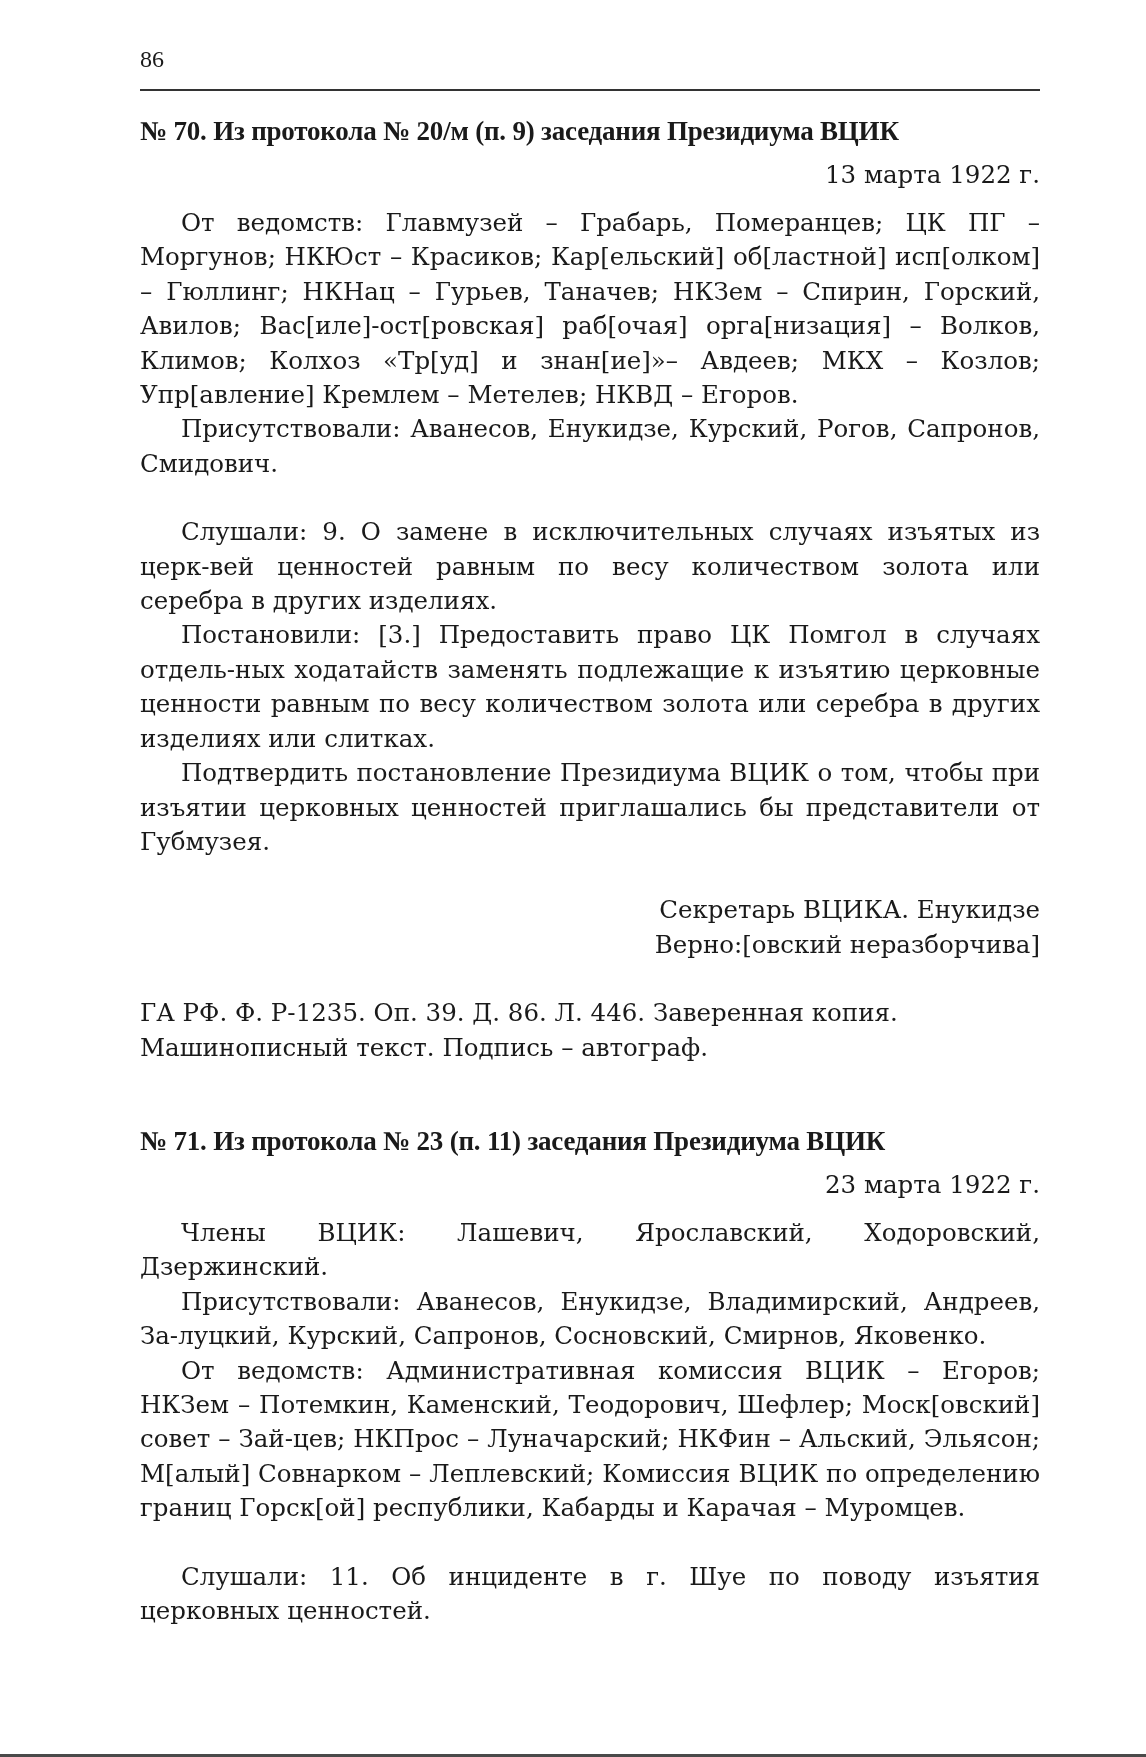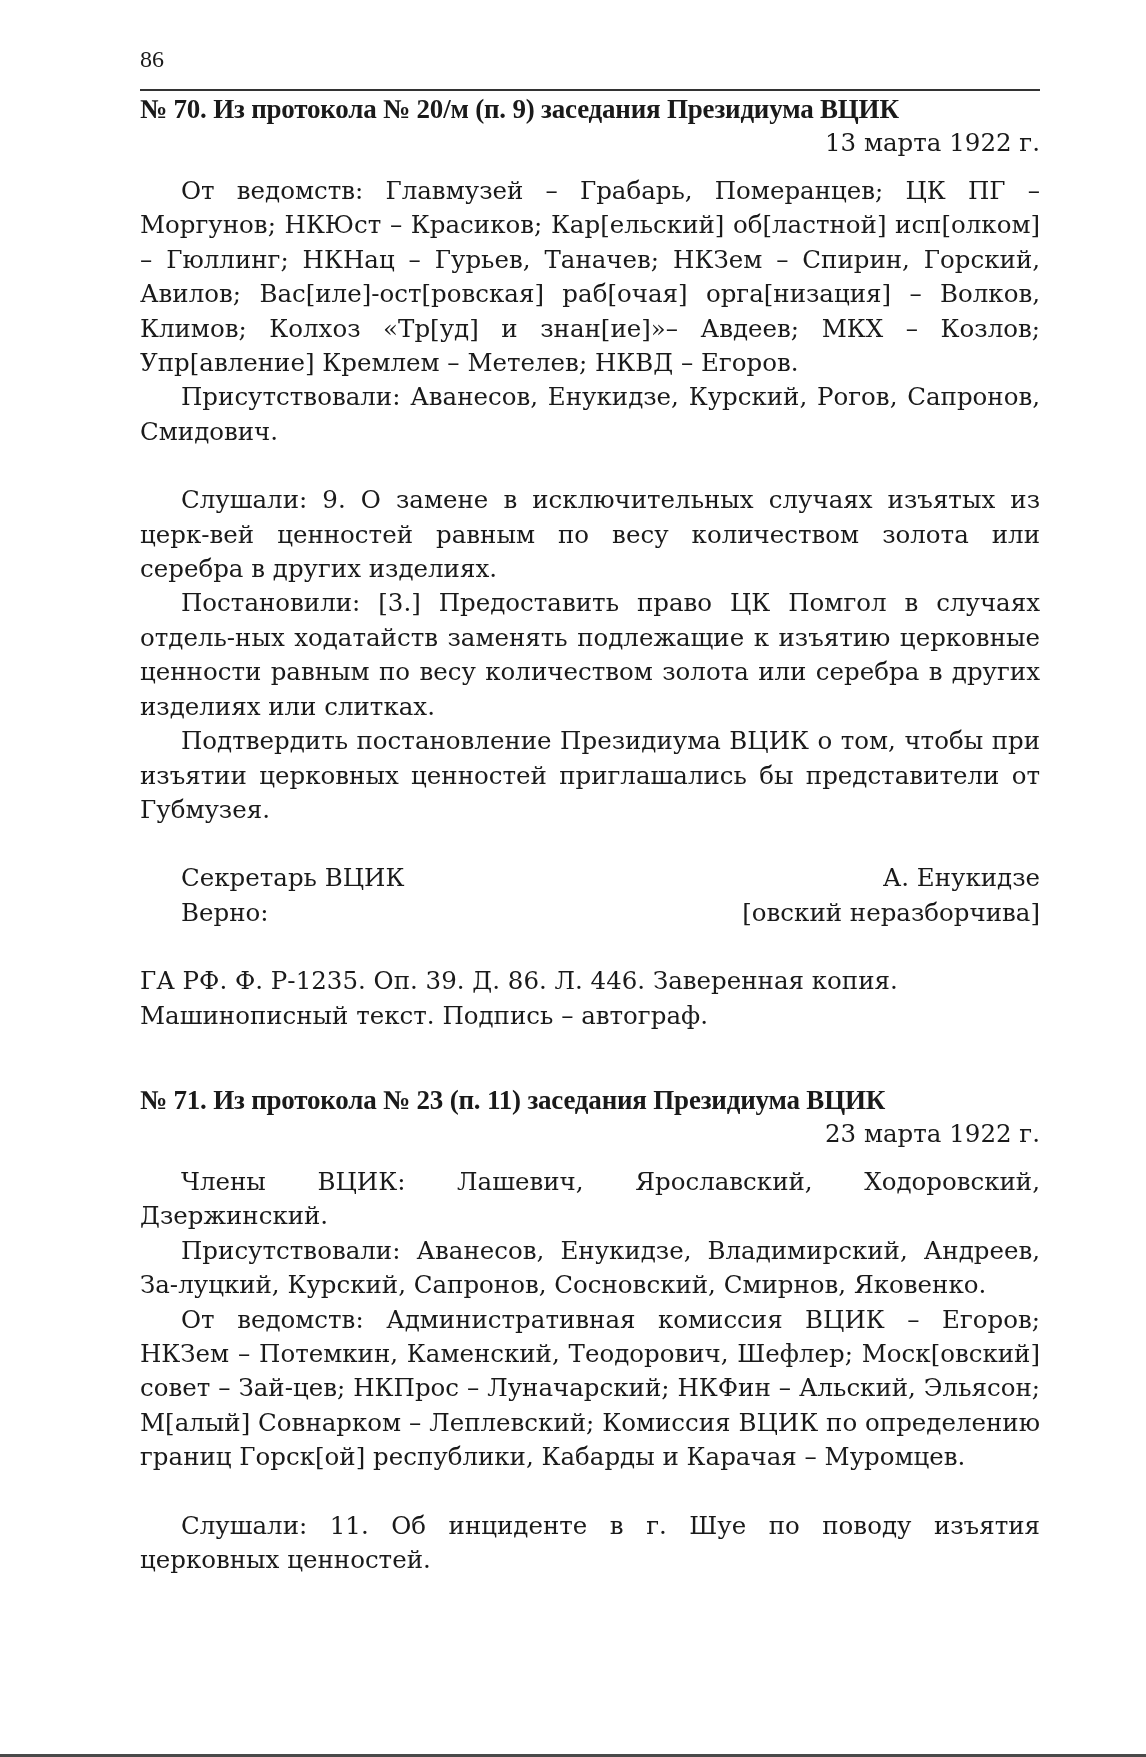--- a/index.html
+++ b/index.html
@@ -16,42 +16,42 @@
     position: absolute; left: 140px; top: 89px; width: 900px; height: 0;
     border-top: 2px solid #333;
   }
   .doc { position: absolute; left: 140px; width: 900px; }
   .doc-title {
     font-family: "Liberation Serif", serif; font-weight: bold;
     font-size: 27px; line-height: 34px; letter-spacing: -0.2px;
     margin: 0; white-space: nowrap;
   }
   .doc-date {
-    text-align: right; font-size: 24.5px; line-height: 34px; 
+    text-align: right; font-size: 24.5px; line-height: 34px; margin-top: 10px;
   }
   .para {
     margin: 0; text-indent: 41px; text-align: justify;
     font-size: 24.5px; line-height: 34.4px; hyphens: manual;
   }
   .gap { height: 34px; }
-  .sig-row { display: flex; justify-content: space-between; padding-left: 41px; font-size: 24.5px; line-height: 34.4px; }
+  .sig-row { display: flex; justify-content: flex-end; padding-left: 41px; font-size: 24.5px; line-height: 34.4px; }
   .source {
     font-size: 24.5px; line-height: 34.4px; margin: 0;
   }
   .bottom-line {
     position: absolute; left: 0; top: 1754px; width: 1146px; height: 3px; background: #4a4a4a;
   }
 </style>
 </head>
 <body>
 
 <div class="page-number">86</div>
 <div class="header-rule"></div>
 
-<section class="doc" style="top:92px;">
+<section class="doc" style="top:114px;">
   <h2 class="doc-title">№ 70. Из протокола № 20/м (п. 9) заседания Президиума ВЦИК</h2>
   <div class="doc-date" style="">13 марта 1922 г.</div>
 
   <div style="height:14px;"></div>
   <p class="para">От ведомств: Главмузей – Грабарь, Померанцев; ЦК ПГ – Моргунов; НКЮст – Красиков; Кар[ельский] об[ластной] исп[олком] – Гюллинг; НКНац – Гурьев, Таначев; НКЗем – Спирин, Горский, Авилов; Вас[иле]-ост[ровская] раб[очая] орга[низация] – Волков, Климов; Колхоз «Тр[уд] и знан[ие]»– Авдеев; МКХ – Козлов; Упр[авление] Кремлем – Метелев; НКВД – Егоров.</p>
   <p class="para">Присутствовали: Аванесов, Енукидзе, Курский, Рогов, Сапронов, Смидович.</p>
 
   <div class="gap"></div>
   <p class="para">Слушали: 9. О замене в исключительных случаях изъятых из церк-вей ценностей равным по весу количеством золота или серебра в других изделиях.</p>
   <p class="para">Постановили: [3.] Предоставить право ЦК Помгол в случаях отдель-ных ходатайств заменять подлежащие к изъятию церковные ценности равным по весу количеством золота или серебра в других изделиях или слитках.</p>
@@ -65,21 +65,21 @@
   <div class="sig-row">
     <span>Верно:</span>
     <span>[овский неразборчива]</span>
   </div>
 
   <div class="gap"></div>
   <p class="source">ГА РФ. Ф. Р-1235. Оп. 39. Д. 86. Л. 446. Заверенная копия.</p>
   <p class="source">Машинописный текст. Подпись – автограф.</p>
 </section>
 
-<section class="doc" style="top:1083px;">
+<section class="doc" style="top:1124px;">
   <h2 class="doc-title">№ 71. Из протокола № 23 (п. 11) заседания Президиума ВЦИК</h2>
   <div class="doc-date">23 марта 1922 г.</div>
 
   <div style="height:14px;"></div>
   <p class="para">Члены ВЦИК: Лашевич, Ярославский, Ходоровский, Дзержинский.</p>
   <p class="para">Присутствовали: Аванесов, Енукидзе, Владимирский, Андреев, За-луцкий, Курский, Сапронов, Сосновский, Смирнов, Яковенко.</p>
   <p class="para">От ведомств: Административная комиссия ВЦИК – Егоров; НКЗем – Потемкин, Каменский, Теодорович, Шефлер; Моск[овский] совет – Зай-цев; НКПрос – Луначарский; НКФин – Альский, Эльясон; М[алый] Совнарком – Леплевский; Комиссия ВЦИК по определению границ Горск[ой] республики, Кабарды и Карачая – Муромцев.</p>
 
   <div class="gap"></div>
   <p class="para">Слушали: 11. Об инциденте в г. Шуе по поводу изъятия церковных ценностей.</p>

